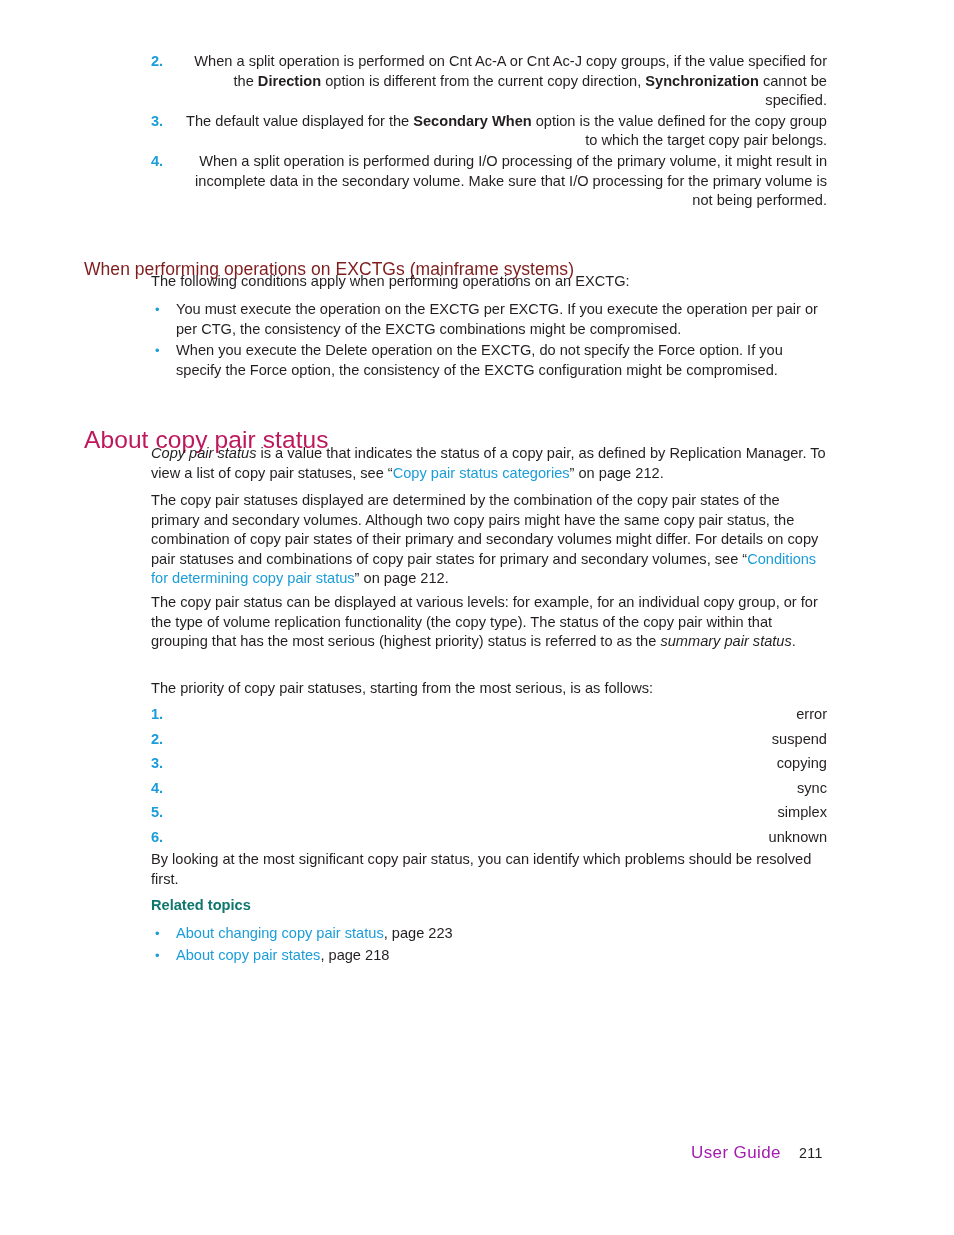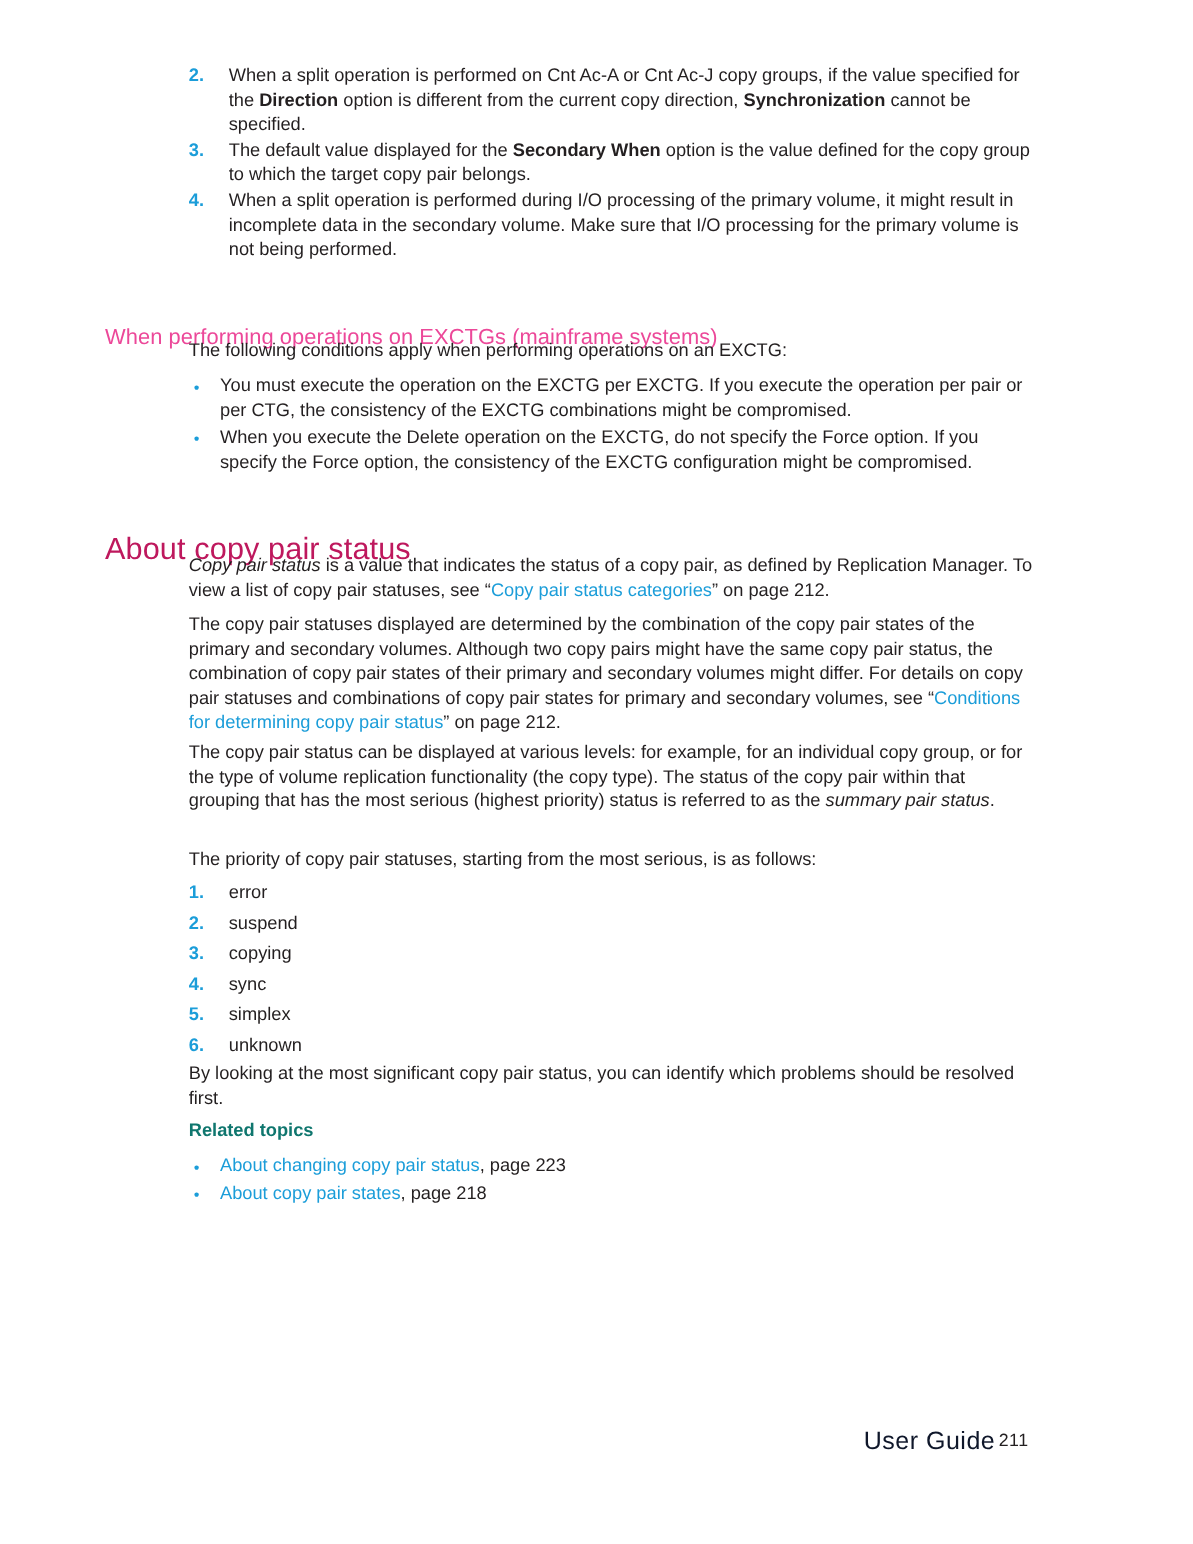--- a/index.html
+++ b/index.html
@@ -40,21 +40,21 @@
     line-height: 19.6px;
     width: 32px;
     flex: 0 0 32px;
     text-align: left;
   }
   .num-body {
     flex: 1 1 auto;
     font-size: 14.6px;
     line-height: 19.6px;
     color: #231f20;
-    text-align: left;
+    text-align: right;
   }
 
   
   .bullet-list {
     position: absolute;
     width: 676px;
   }
   .bullet-item {
     display: flex;
     align-items: flex-start;
@@ -87,21 +87,21 @@
     color: #be185d;
     font-size: 24.5px;
     line-height: 28px;
     font-weight: normal;
     letter-spacing: 0.1px;
     white-space: nowrap;
   }
   .h3 {
     position: absolute;
     left: 84px;
-    color: #ec4899;
+    color: #7f1d1d;
     font-size: 17.5px;
     line-height: 22px;
     font-weight: normal;
     letter-spacing: 0.05px;
     white-space: nowrap;
   }
 
   
   .para {
     position: absolute;
@@ -132,23 +132,23 @@
     position: absolute;
     left: 0;
     top: 1143px;
     width: 954px;
     height: 24px;
   }
   .footer-label {
     position: absolute;
     left: 691px;
     top: 0;
-    font-size: 20px;
+    font-size: 17px;
     line-height: 20px;
-    color: #0f172a;
+    color: #a21caf;
     letter-spacing: 0.4px;
     text-align: right;
   }
   .footer-page {
     position: absolute;
     left: 799px;
     top: 0;
     font-size: 14.2px;
     line-height: 20px;
     color: #231f20;

